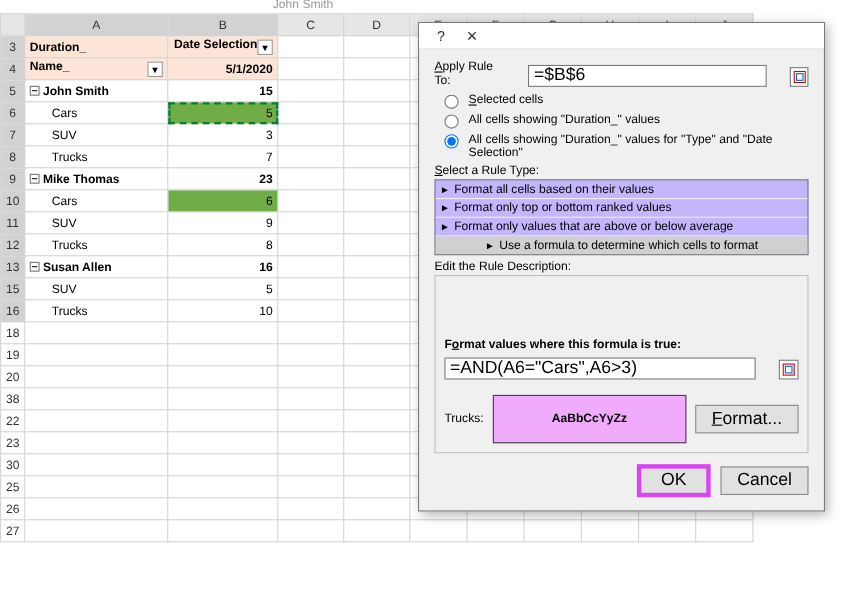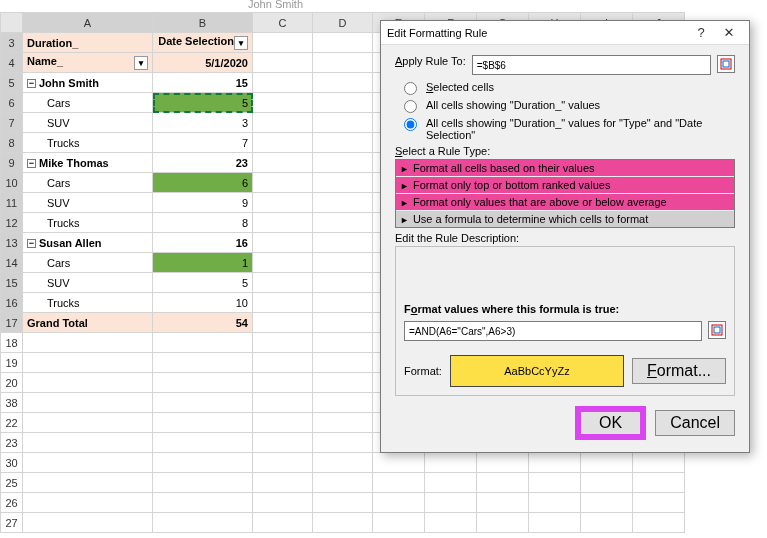--- a/index.html
+++ b/index.html
@@ -94,77 +94,78 @@
   .titlebar {
     display: flex;
     align-items: center;
     padding: 4px 6px;
     background: #fff;
     border-bottom: 1px solid #ddd;
   }
   .titlebar .t { flex: 1; }
   .titlebar .tbtn { width: 28px; text-align: center; font-size: 13px; color: #333; }
   .dlg-body { padding: 10px 14px 12px; }
-  .row { display: flex; align-items: flex-start; gap: 6px; margin-bottom: 6px; }
+  .row { display: flex; align-items: flex-end; gap: 21px; margin-bottom: 6px; }
   .input {
     flex: 1;
     background: #fff;
     border: 1px solid #7a7a7a;
     padding: 2px 4px;
     height: 20px;
     font-family: inherit;
-    font-size: 10px;
+    font-size: 16px;
   }
   .refpick {
     width: 18px; height: 18px;
     border: 1px solid #7a7a7a;
     background: #fff;
     display: inline-flex;
     align-items: center; justify-content: center;
   }
   .refpick svg { width: 12px; height: 12px; }
   .radio { display: flex; align-items: flex-start; gap: 6px; margin: 2px 0 4px 4px; }
   .radio input { margin-top: 1px; }
   .underline { text-decoration: underline; }
   .section-label { margin: 4px 0 2px; }
   .rule-list {
     border: 1px solid #7a7a7a;
-    background: #ec4899;
+    background: #c4b5fd;
     margin-bottom: 3px;
   }
   .rule-list div {
     padding: 2px 4px;
     border-bottom: 1px solid #eee;
   }
-  .rule-list div:last-child { border-bottom: none; background: #d0d0d0; }
+  .rule-list div:last-child { border-bottom: none; background: #d0d0d0; text-align: center; }
   .arrow { font-size: 9px; margin-right: 4px; }
   .desc-box {
     border: 1px solid #c0c0c0;
     padding: 8px;
     margin-bottom: 10px;
   }
   .desc-box .lbl { font-weight: bold; margin-bottom: 6px; margin-top: 48px; }
   .preview-row { display: flex; align-items: center; gap: 8px; margin-top: 14px; }
   .preview-swatch {
     flex: 1;
-    height: 32px;
+    height: 44px;
     border: 1px solid #444;
-    background: #fde047;
+    background: #f0abfc;
     display: flex; align-items: center; justify-content: center;
     color: #000;
+    font-weight: bold;
   }
   .btn {
     background: #e1e1e1;
     border: 1px solid #8a8a8a;
     padding: 3px 14px;
     font-family: inherit;
     font-size: 16px;
     min-width: 66px;
   }
-  .btn.primary { border: 6px solid #d946ef; padding: 2px 18px; }
+  .btn.primary { border: 4px solid #d946ef; padding: 2px 18px; }
   .dlg-buttons { text-align: right; margin-top: 6px; }
   .dlg-buttons .btn { margin-left: 6px; }
 </style>
 </head>
 <body>
 
 <div class="formula-bar">John Smith</div>
 
 <table class="grid">
   <thead>
@@ -320,33 +321,20 @@
         <td></td>
         <td></td>
         <td></td>
         <td></td>
         <td></td>
         <td></td>
         <td></td>
         <td></td>
       </tr>
       <tr>
-        <td class="rowhdr sel">14</td>
-        <td class="indent colA">Cars</td>
-        <td class="right colB hl">1</td>
-        <td></td>
-        <td></td>
-        <td></td>
-        <td></td>
-        <td></td>
-        <td></td>
-        <td></td>
-        <td></td>
-      </tr>
-      <tr>
         <td class="rowhdr sel">15</td>
         <td class="indent colA">SUV</td>
         <td class="right colB">5</td>
         <td></td>
         <td></td>
         <td></td>
         <td></td>
         <td></td>
         <td></td>
         <td></td>
@@ -359,33 +347,20 @@
         <td></td>
         <td></td>
         <td></td>
         <td></td>
         <td></td>
         <td></td>
         <td></td>
         <td></td>
       </tr>
       <tr>
-        <td class="rowhdr sel">17</td>
-        <td class="grand colA">Grand Total</td>
-        <td class="grand right colB">54</td>
-        <td></td>
-        <td></td>
-        <td></td>
-        <td></td>
-        <td></td>
-        <td></td>
-        <td></td>
-        <td></td>
-      </tr>
-      <tr>
         <td class="rowhdr">18</td>
         <td class="colA"></td>
         <td class="colB"></td>
         <td></td>
         <td></td>
         <td></td>
         <td></td>
         <td></td>
         <td></td>
         <td></td>
@@ -506,21 +481,20 @@
         <td></td>
         <td></td>
         <td></td>
         <td></td>
       </tr>
     </tbody>
 </table>
 
 <div class="dialog">
   <div class="titlebar">
-    <span class="t">Edit Formatting Rule</span>
     <span class="tbtn">?</span>
     <span class="tbtn">✕</span>
   </div>
   <div class="dlg-body">
     <div class="row">
       <span><span class="underline">A</span><span>pply Rule To:</span></span>
       <input class="input" value="=$B$6" style="">
       <span class="refpick">
         <svg viewBox="0 0 12 12">
             <rect x="1" y="1" width="10" height="10" fill="none" stroke="#c00" stroke-width="1"></rect>
@@ -555,21 +529,21 @@
       <div class="row">
         <input class="input" value="=AND(A6=&quot;Cars&quot;,A6&gt;3)" style="">
         <span class="refpick">
           <svg viewBox="0 0 12 12">
               <rect x="1" y="1" width="10" height="10" fill="none" stroke="#c00" stroke-width="1"></rect>
               <rect x="3" y="3" width="6" height="6" fill="none" stroke="#06c" stroke-width="1"></rect>
             </svg>
         </span>
       </div>
       <div class="preview-row">
-        <span>Format:</span>
+        <span>Trucks:</span>
         <div class="preview-swatch">AaBbCcYyZz</div>
         <button class="btn"><span class="underline">F</span>ormat...</button>
       </div>
     </div>
 
     <div class="dlg-buttons">
       <button class="btn primary">OK</button>
       <button class="btn">Cancel</button>
     </div>
   </div>

